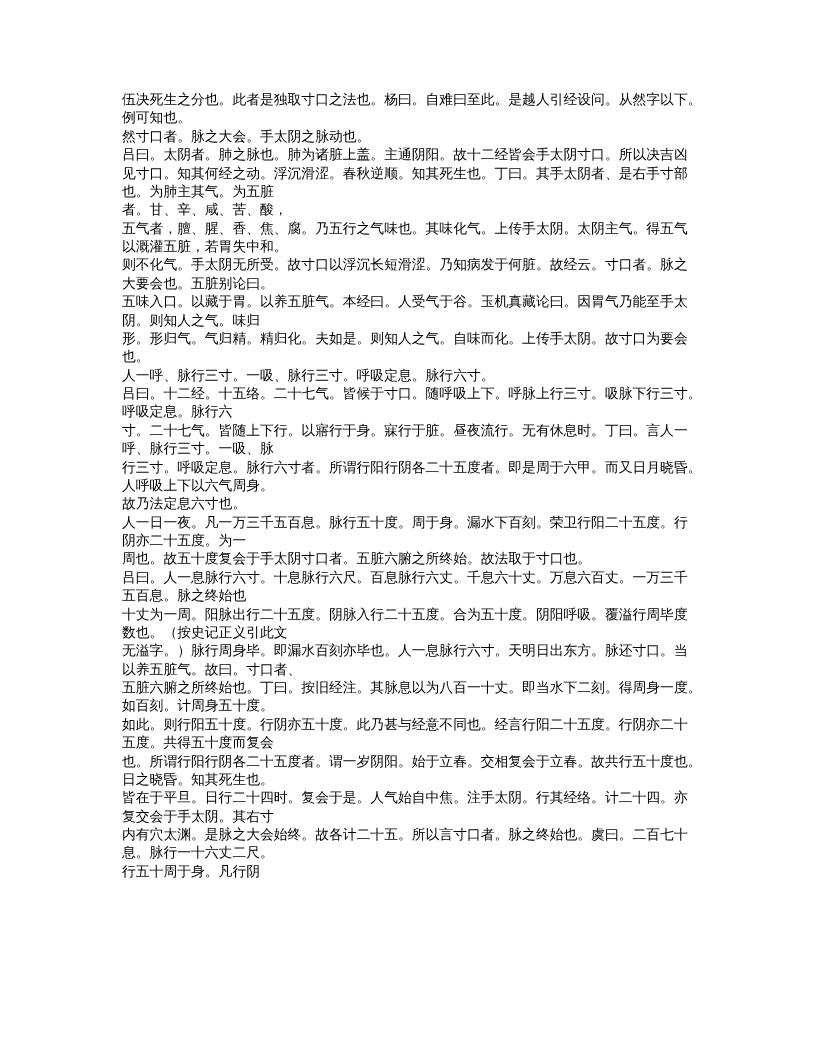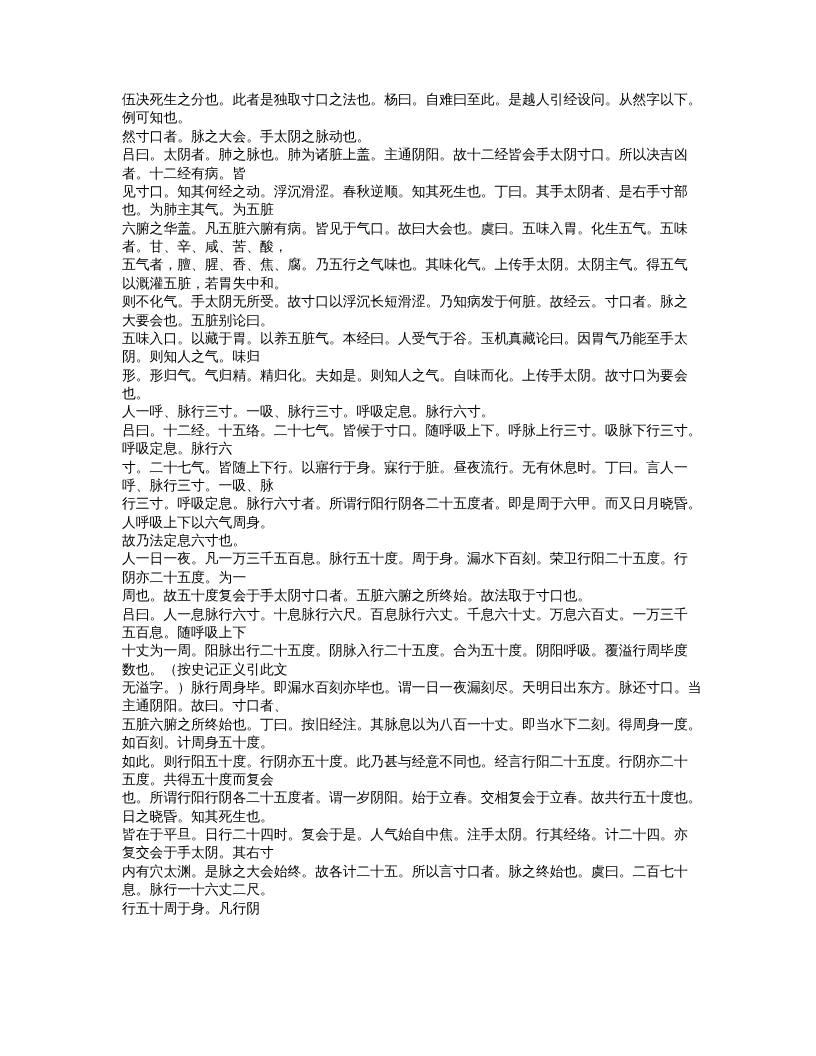--- a/index.html
+++ b/index.html
@@ -31,24 +31,22 @@
 </style>
 </head>
 <body>
 
 <div class="page">
   <div class="text-block">
       <div class="text-line">伍决死生之分也。此者是独取寸口之法也。杨曰。自难曰至此。是越人引经设问。从然字以下。</div>
       <div class="text-line">例可知也。</div>
       <div class="text-line">然寸口者。脉之大会。手太阴之脉动也。</div>
       <div class="text-line">吕曰。太阴者。肺之脉也。肺为诸脏上盖。主通阴阳。故十二经皆会手太阴寸口。所以决吉凶</div>
-      <div class="text-line">者。十二经有病。皆</div>
       <div class="text-line">见寸口。知其何经之动。浮沉滑涩。春秋逆顺。知其死生也。丁曰。其手太阴者、是右手寸部</div>
       <div class="text-line">也。为肺主其气。为五脏</div>
-      <div class="text-line">六腑之华盖。凡五脏六腑有病。皆见于气口。故曰大会也。虞曰。五味入胃。化生五气。五味</div>
       <div class="text-line">者。甘、辛、咸、苦、酸，</div>
       <div class="text-line">五气者，膻、腥、香、焦、腐。乃五行之气味也。其味化气。上传手太阴。太阴主气。得五气</div>
       <div class="text-line">以溉灌五脏，若胃失中和。</div>
       <div class="text-line">则不化气。手太阴无所受。故寸口以浮沉长短滑涩。乃知病发于何脏。故经云。寸口者。脉之</div>
       <div class="text-line">大要会也。五脏别论曰。</div>
       <div class="text-line">五味入口。以藏于胃。以养五脏气。本经曰。人受气于谷。玉机真藏论曰。因胃气乃能至手太</div>
       <div class="text-line">阴。则知人之气。味归</div>
       <div class="text-line">形。形归气。气归精。精归化。夫如是。则知人之气。自味而化。上传手太阴。故寸口为要会</div>
       <div class="text-line">也。</div>
       <div class="text-line">人一呼、脉行三寸。一吸、脉行三寸。呼吸定息。脉行六寸。</div>
@@ -56,25 +54,25 @@
       <div class="text-line">呼吸定息。脉行六</div>
       <div class="text-line">寸。二十七气。皆随上下行。以寤行于身。寐行于脏。昼夜流行。无有休息时。丁曰。言人一</div>
       <div class="text-line">呼、脉行三寸。一吸、脉</div>
       <div class="text-line">行三寸。呼吸定息。脉行六寸者。所谓行阳行阴各二十五度者。即是周于六甲。而又日月晓昏。</div>
       <div class="text-line">人呼吸上下以六气周身。</div>
       <div class="text-line">故乃法定息六寸也。</div>
       <div class="text-line">人一日一夜。凡一万三千五百息。脉行五十度。周于身。漏水下百刻。荣卫行阳二十五度。行</div>
       <div class="text-line">阴亦二十五度。为一</div>
       <div class="text-line">周也。故五十度复会于手太阴寸口者。五脏六腑之所终始。故法取于寸口也。</div>
       <div class="text-line">吕曰。人一息脉行六寸。十息脉行六尺。百息脉行六丈。千息六十丈。万息六百丈。一万三千</div>
-      <div class="text-line">五百息。随呼吸上下</div>
+      <div class="text-line">五百息。脉之终始也</div>
       <div class="text-line">十丈为一周。阳脉出行二十五度。阴脉入行二十五度。合为五十度。阴阳呼吸。覆溢行周毕度</div>
       <div class="text-line">数也。（按史记正义引此文</div>
-      <div class="text-line">无溢字。）脉行周身毕。即漏水百刻亦毕也。谓一日一夜漏刻尽。天明日出东方。脉还寸口。当</div>
-      <div class="text-line">主通阴阳。故曰。寸口者、</div>
+      <div class="text-line">无溢字。）脉行周身毕。即漏水百刻亦毕也。人一息脉行六寸。天明日出东方。脉还寸口。当</div>
+      <div class="text-line">以养五脏气。故曰。寸口者、</div>
       <div class="text-line">五脏六腑之所终始也。丁曰。按旧经注。其脉息以为八百一十丈。即当水下二刻。得周身一度。</div>
       <div class="text-line">如百刻。计周身五十度。</div>
       <div class="text-line">如此。则行阳五十度。行阴亦五十度。此乃甚与经意不同也。经言行阳二十五度。行阴亦二十</div>
       <div class="text-line">五度。共得五十度而复会</div>
       <div class="text-line">也。所谓行阳行阴各二十五度者。谓一岁阴阳。始于立春。交相复会于立春。故共行五十度也。</div>
       <div class="text-line">日之晓昏。知其死生也。</div>
       <div class="text-line">皆在于平旦。日行二十四时。复会于是。人气始自中焦。注手太阴。行其经络。计二十四。亦</div>
       <div class="text-line">复交会于手太阴。其右寸</div>
       <div class="text-line">内有穴太渊。是脉之大会始终。故各计二十五。所以言寸口者。脉之终始也。虞曰。二百七十</div>
       <div class="text-line">息。脉行一十六丈二尺。</div>

